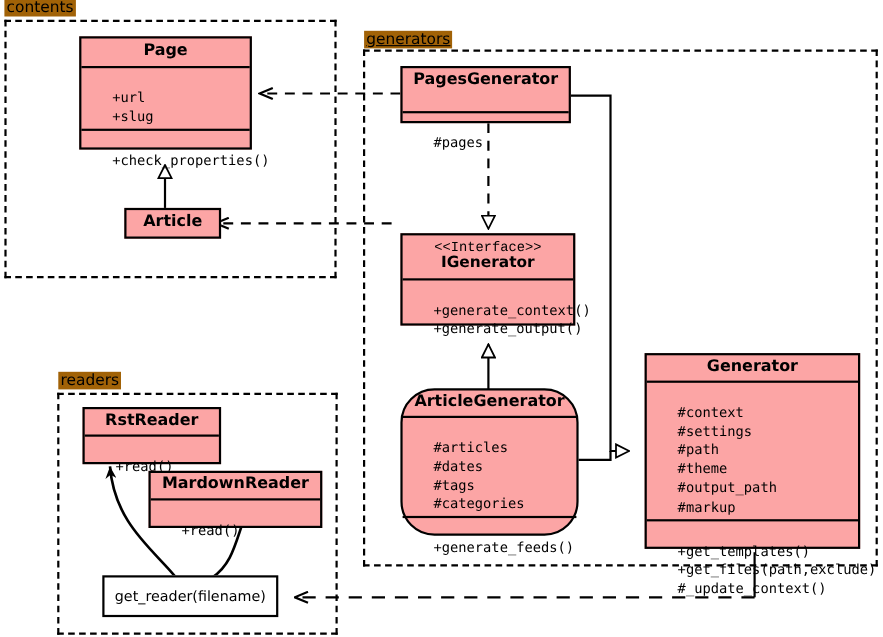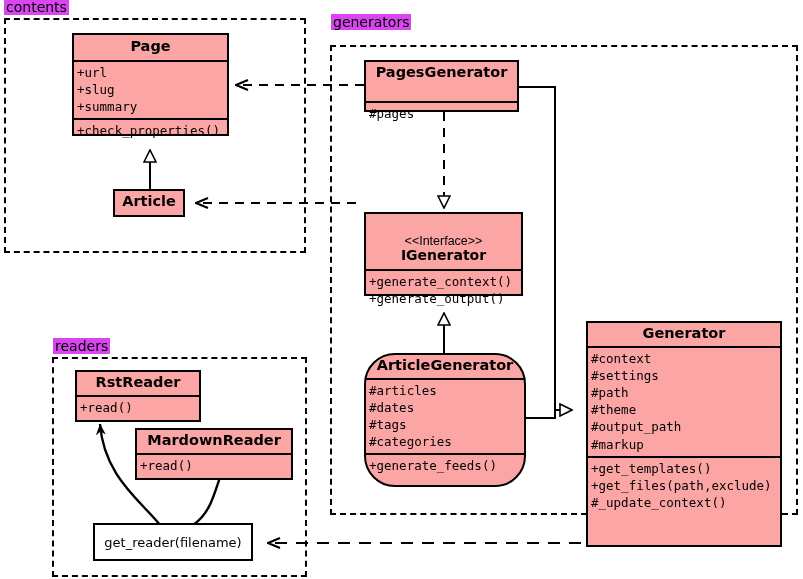--- a/index.html
+++ b/index.html
@@ -3,33 +3,33 @@
 <meta charset="utf-8">
 <style>
   html,body{margin:0;padding:0;background:#ffffff;}
   body{width:803px;height:579px;position:relative;overflow:hidden;
        font-family:"DejaVu Sans",sans-serif;color:#000;}
   #canvas{position:absolute;left:0;top:0;width:803px;height:579px;}
 
   
   .pkg{position:absolute;box-sizing:border-box;background:transparent;}
   .pkg-label{position:absolute;font-family:"DejaVu Sans",sans-serif;
-             font-size:14px;color:#000;background:#d946ef;padding:0 2px;white-space:nowrap;}
+             font-size:14px;color:#000;background:#a16207;padding:0 2px;white-space:nowrap;}
 
   
   .cls{position:absolute;box-sizing:border-box;border:2px solid #000;background:#fca5a5;}
   .cls .title{text-align:center;font-weight:bold;font-size:14.5px;
               font-family:"DejaVu Sans",sans-serif;padding:4px 6px 5px 6px;line-height:1.1;}
   .cls .stereo{text-align:center;font-weight:normal;font-size:12.5px;
-               font-family:Liberation Sans, sans-serif;line-height:1.15;padding-top:20px;}
+               font-family:Liberation Mono, monospace;line-height:1.15;padding-top:4px;}
   .cls .stereo + .title-sub{text-align:center;font-weight:bold;font-size:14px;
                font-family:"DejaVu Sans",sans-serif;padding:0 6px 5px 6px;line-height:1.1;}
   .cls .sep{border-top:2px solid #000;}
-  .cls .compart{padding:2px 3px 3px 3px;font-family:"DejaVu Sans Mono",monospace;
-                font-size:12.5px;line-height:1.37;}
+  .cls .compart{padding:18px 3px 3px 3px;font-family:"DejaVu Sans Mono",monospace;
+                font-size:12.5px;line-height:1.37;margin-left:25px;}
   .cls .compart div{white-space:nowrap;}
 
   
   .fnbox{position:absolute;box-sizing:border-box;border:2px solid #000;background:#fff;
          display:flex;align-items:center;justify-content:center;
          font-family:"DejaVu Sans",sans-serif;font-size:13px;}
 
   svg{position:absolute;left:0;top:0;width:803px;height:579px;overflow:visible;}
   .ln{stroke:#000;fill:none;}
 </style>
@@ -104,41 +104,40 @@
   </svg>
 
   <div class="pkg" style="left:4px;top:18px;width:302px;height:235px;
               border:2.5px dashed #000;
               border-style:dashed;">
   </div>
   <div class="pkg-label" style="left:4px;top:-1px;">contents</div>
 
   <div class="pkg" style="left:330px;top:45px;width:468px;height:470px;
               border:2.5px dashed #000;"></div>
-  <div class="pkg-label" style="left:331px;top:14px;">generators</div>
+  <div class="pkg-label" style="left:331px;top:28px;text-decoration:underline;">generators</div>
 
   <div class="pkg" style="left:52px;top:357px;width:255px;height:220px;
               border:2.5px dashed #000;"></div>
   <div class="pkg-label" style="left:53px;top:338px;">readers</div>
 
   <div class="cls" style="left:72px;top:33px;width:157px;height:103px;">
     <div class="title">Page</div>
     <div class="sep"></div>
     <div class="compart">
       <div>+url</div>
       <div>+slug</div>
-      <div>+summary</div>
     </div>
     <div class="sep"></div>
     <div class="compart">
       <div>+check_properties()</div>
     </div>
   </div>
 
-  <div class="cls" style="left:113px;top:189px;width:72px;height:28px;">
+  <div class="cls" style="left:113px;top:189px;width:88px;height:28px;">
     <div class="title" style="padding:3px 6px;">Article</div>
   </div>
 
   <div class="cls" style="left:364px;top:60px;width:155px;height:52px;">
     <div class="title" style="padding:3px 4px 20px 4px;">PagesGenerator</div>
     <div class="sep"></div>
     <div class="compart">
       <div>#pages</div>
     </div>
   </div>
@@ -161,21 +160,21 @@
       <div>#dates</div>
       <div>#tags</div>
       <div>#categories</div>
     </div>
     <div class="sep"></div>
     <div class="compart">
       <div>+generate_feeds()</div>
     </div>
   </div>
 
-  <div class="cls" style="left:586px;top:321px;width:196px;height:226px;">
+  <div class="cls" style="left:586px;top:321px;width:196px;height:178px;">
     <div class="title" style="padding:3px 4px 4px 4px;">Generator</div>
     <div class="sep"></div>
     <div class="compart">
       <div>#context</div>
       <div>#settings</div>
       <div>#path</div>
       <div>#theme</div>
       <div>#output_path</div>
       <div>#markup</div>
     </div>

